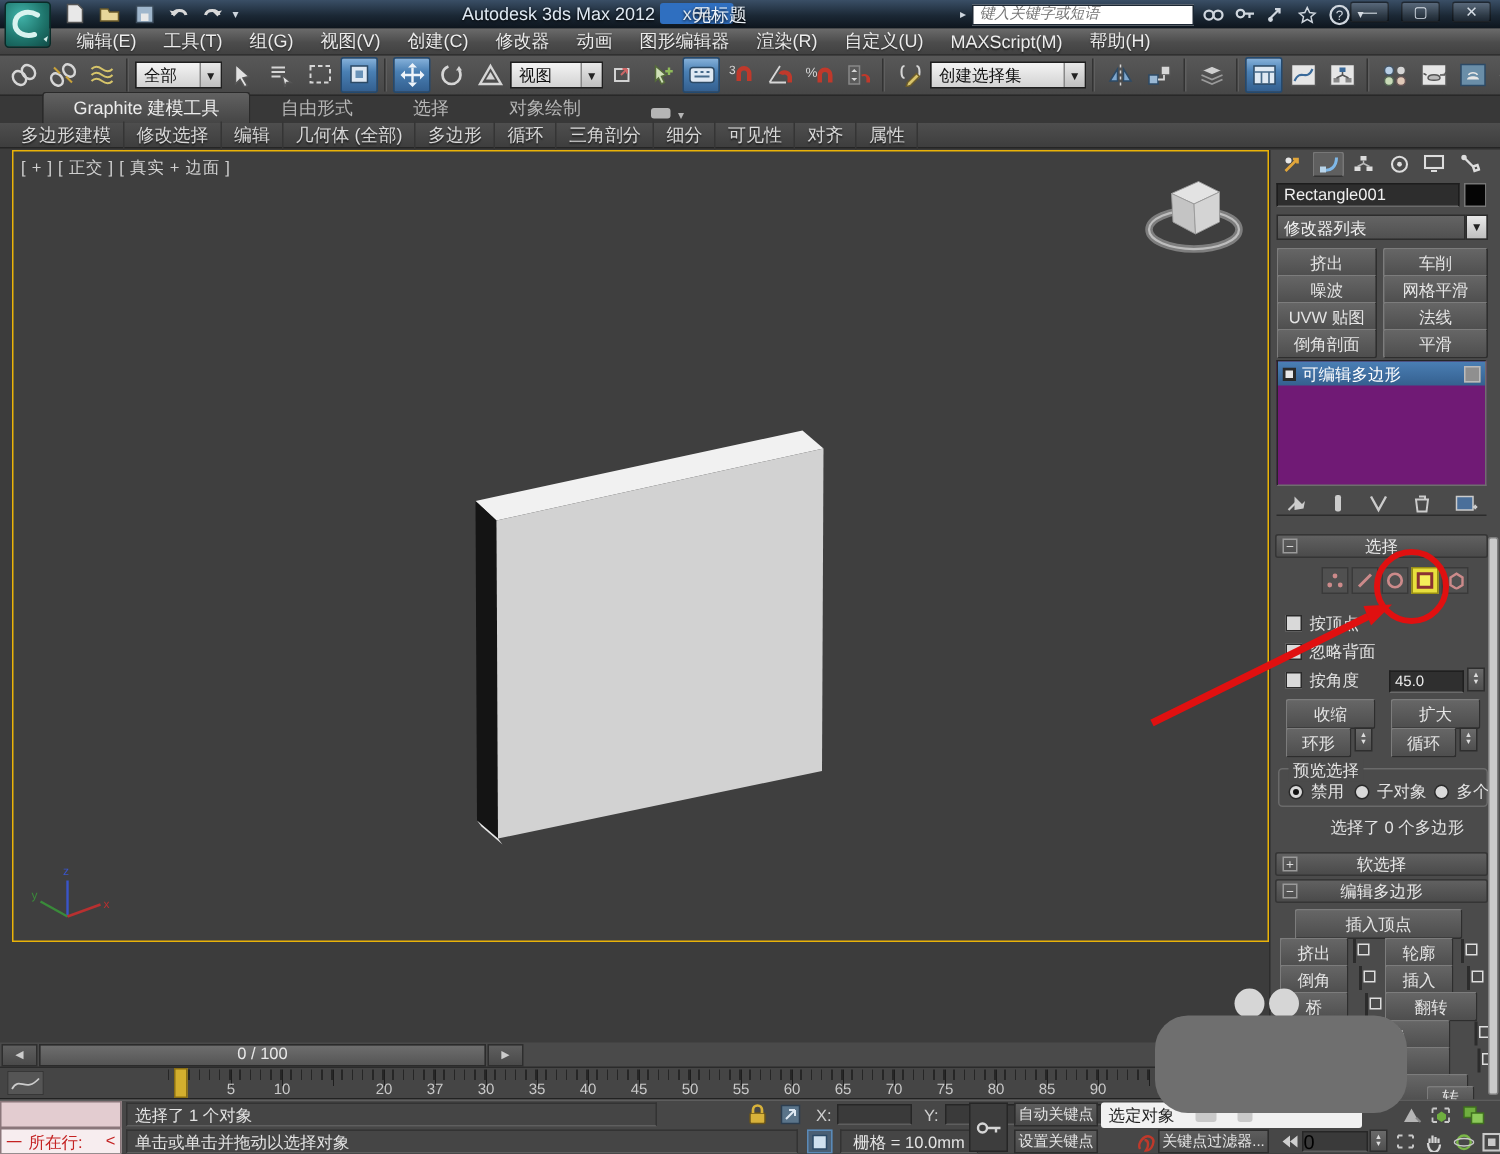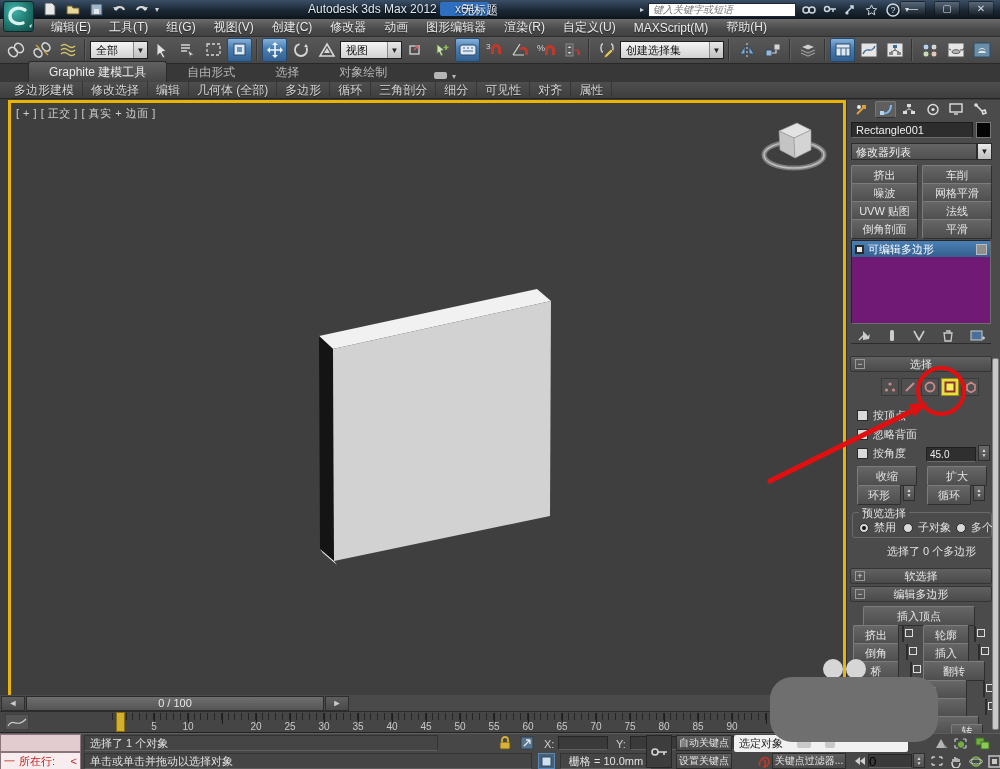--- a/index.html
+++ b/index.html
@@ -35,21 +35,21 @@
   .tdrop .arr{width:14px;height:100%;margin-left:4px;background:linear-gradient(#e8e8e8,#bfbfbf);border-left:1px solid #888;display:flex;align-items:center;justify-content:center;color:#222;font-size:8px}
 
   
   .ribtabs{position:absolute;top:64px;left:0;width:1000px;height:18px;background:#383838;display:flex;align-items:flex-end;padding-left:28px}
   .rtab{padding:2px 20px 1px;font-size:12px;color:#b5b5b5;cursor:default}
   .rtab.active{background:linear-gradient(#616161,#454545);border:1px solid #2a2a2a;border-bottom:none;border-radius:3px 3px 0 0;color:#ececec}
   .ribrow{position:absolute;top:82px;left:0;width:1000px;height:17px;background:linear-gradient(#4e4e4e,#3e3e3e);border-bottom:1px solid #252525;display:flex;align-items:center;padding-left:6px}
   .ribrow span{padding:1px 8px;color:#d8d8d8;font-size:12px;border-right:1px solid #353535;text-shadow:0 1px 1px #222;cursor:default}
 
   
-  .viewport{position:absolute;left:8px;top:100px;width:838px;height:668px;background:#3f3f3f;border:3px solid #eab308}
+  .viewport{position:absolute;left:8px;top:100px;width:838px;height:528px;background:#3f3f3f;border:1px solid #eab308}
   .vplabel{position:absolute;left:5px;top:3px;font-size:11px;color:#cfcfcf;letter-spacing:.5px}
 
   
   .cpanel{position:absolute;left:846px;top:100px;width:154px;height:633px;background:#4b4b4b;border-left:1px solid #2d2d2d}
   .ptabs{position:absolute;left:4px;top:1px;width:140px;height:18px;display:flex;gap:2px}
   .ptab{width:22px;height:17px;display:flex;align-items:center;justify-content:center;border-radius:2px}
   .ptab.active{background:#5f5f5f;border:1px solid #777;border-bottom-color:#333}
   .namefield{position:absolute;left:4px;top:22px;width:122px;height:16px;background:#2d2d2d;border:1px solid #1d1d1d;border-bottom-color:#6a6a6a;color:#efefef;font-size:11px;padding:1px 4px}
   .swatch{position:absolute;left:129px;top:22px;width:15px;height:16px;background:#050505;border:1px solid #777}
   .modlist{position:absolute;left:4px;top:43px;width:126px;height:17px;background:linear-gradient(#646464,#505050);border:1px solid #2c2c2c;color:#f0f0f0;font-size:11px;padding:1px 4px}
@@ -692,21 +692,21 @@
       </svg>
     </span>
   <div class="ticksminor"></div>
   <div class="ticksmajor"></div>
   <div class="rlabels">
       <span class="" style="left: 120px;">0</span>
       <span class="" style="left: 154px;">5</span>
       <span class="" style="left: 188px;">10</span>
       <span class="" style="left: 214px; margin-top: 14px;">15</span>
       <span class="" style="left: 256px;">20</span>
-      <span class="" style="left: 290px;">25</span>
+      <span class="" style="left: 290px;">37</span>
       <span class="" style="left: 324px;">30</span>
       <span class="" style="left: 358px;">35</span>
       <span class="" style="left: 392px;">40</span>
       <span class="" style="left: 426px;">45</span>
       <span class="" style="left: 460px;">50</span>
       <span class="" style="left: 494px;">55</span>
       <span class="" style="left: 528px;">60</span>
       <span class="" style="left: 562px;">65</span>
       <span class="" style="left: 596px;">70</span>
       <span class="" style="left: 630px;">75</span>

